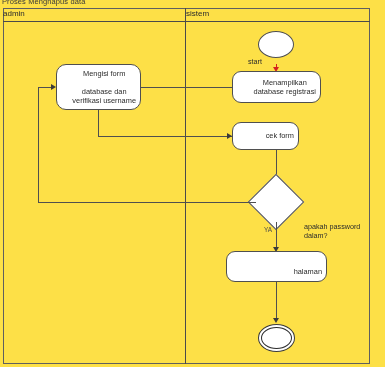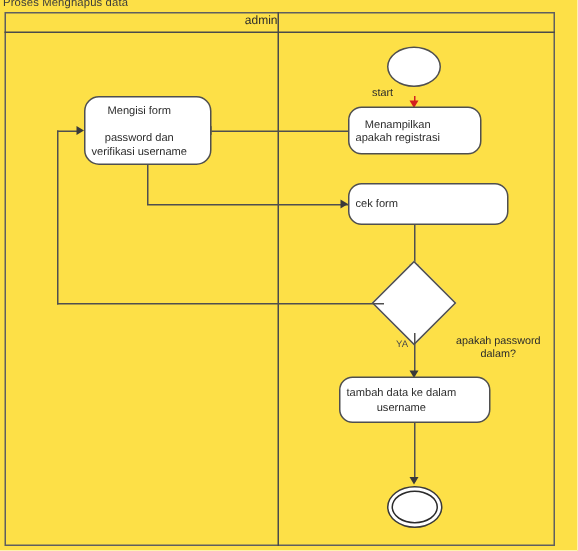--- a/index.html
+++ b/index.html
@@ -56,36 +56,36 @@
     top: 21px;
     width: 367px;
     height: 1px;
     background: #4a4a4a;
   }
   .lane-title {
     position: absolute;
     top: 9px;
     font-size: 8px;
     color: #2b2b2b;
-    text-align: right;
+    text-align: left;
     white-space: nowrap;
   }
   .lane-title.admin  { left: 3px;   width: 182px; }
   .lane-title.sistem { left: 186px; width: 184px; }
 
   
   .activity {
     position: absolute;
     border: 1px solid #4f4f4f;
     border-radius: 9px;
     box-sizing: border-box;
     background: #ffffff;
     display: flex;
     align-items: center;
-    justify-content: flex-start;
+    justify-content: flex-end;
     text-align: center;
     font-size: 7.4px;
     line-height: 9.2px;
     color: #2b2b2b;
     padding: 2px 4px;
   }
 
   
   .start-node {
     position: absolute;
@@ -168,67 +168,67 @@
     position: absolute;
     font-size: 6.4px;
     color: #4a4a4a;
     white-space: nowrap;
   }
   .guard-note {
     position: absolute;
     font-size: 7.2px;
     line-height: 9px;
     color: #2b2b2b;
-    text-align: center;
     white-space: nowrap;
   }
 </style>
 </head>
 <body>
 
 <div id="canvas">
 
   <div class="caption">Proses Menghapus data</div>
 
   <div class="frame"></div>
   <div class="lane-header-rule"></div>
   <div class="lane-divider"></div>
 
   <div class="lane-title admin">admin</div>
+  <div class="lane-title sistem">sistem</div>
 
   <div class="start-node" style="left:258px; top:31px; width:36px; height:27px;"></div>
   <div class="node-label" style="left:248px; top:57px; width:56px;">start</div>
 
   <div class="line-v red" style="left:276px; top:64px; height:6px;"></div>
   <div class="arrow-down red" style="left:272.5px; top:67px;"></div>
 
   <div class="activity" style="left:232px; top:71px; width:89px; height:32px;">
     <span>
       <span>Menampilkan</span><br>
-      <span>apakah registrasi</span>
+      <span>database registrasi</span>
     </span>
   </div>
 
   <div class="line-h" style="left:141px; top:87px; width:91px;"></div>
   <div class="arrow-left" style="left:136px; top:83.5px;"></div>
 
   <div class="activity" style="left:56px; top:64px; width:85px; height:46px; border-radius:10px;">
     <span>
       <span>Mengisi form</span><br>
       <br>
-      <span>password dan</span><br>
+      <span>database dan</span><br>
       <span>verifikasi username</span>
     </span>
   </div>
 
   <div class="line-v" style="left:98px; top:110px; height:26px;"></div>
   <div class="line-h" style="left:98px; top:136px; width:134px;"></div>
   <div class="arrow-right" style="left:227px; top:132.5px;"></div>
 
-  <div class="activity" style="left:232px; top:122px; width:107px; height:28px;">
+  <div class="activity" style="left:232px; top:122px; width:67px; height:28px;">
     <span>cek form</span>
   </div>
 
   <div class="line-v" style="left:276px; top:150px; height:29px;"></div>
   <div class="arrow-down" style="left:272.5px; top:176px;"></div>
 
   <div class="diamond" style="left:256px; top:182px; width:40px; height:40px;"></div>
 
   <div class="guard-note" style="left:304px; top:222px;">
     <span>apakah password</span><br>
@@ -239,22 +239,22 @@
   <div class="line-v" style="left:38px; top:87px; height:116px;"></div>
   <div class="line-h" style="left:38px; top:87px; width:14px;"></div>
   <div class="arrow-right" style="left:51px; top:83.5px;"></div>
 
   <div class="line-v" style="left:276px; top:222px; height:28px;"></div>
   <div class="edge-label" style="left:264px; top:226px;">YA</div>
   <div class="arrow-down" style="left:272.5px; top:247px;"></div>
 
   <div class="activity" style="left:226px; top:251px; width:101px; height:31px;">
     <span>
-      <span>tambah data ke dalam</span><br>
-      <span>username</span>
+      <br>
+      <span>halaman</span>
     </span>
   </div>
 
   <div class="line-v" style="left:276px; top:282px; height:39px;"></div>
   <div class="arrow-down" style="left:272.5px; top:318px;"></div>
 
   <div class="end-node-outer" style="left:258px; top:324px; width:37px; height:28px;"></div>
   <div class="end-node-inner" style="left:261px; top:327px; width:31px; height:22px;"></div>
 
 </div>

